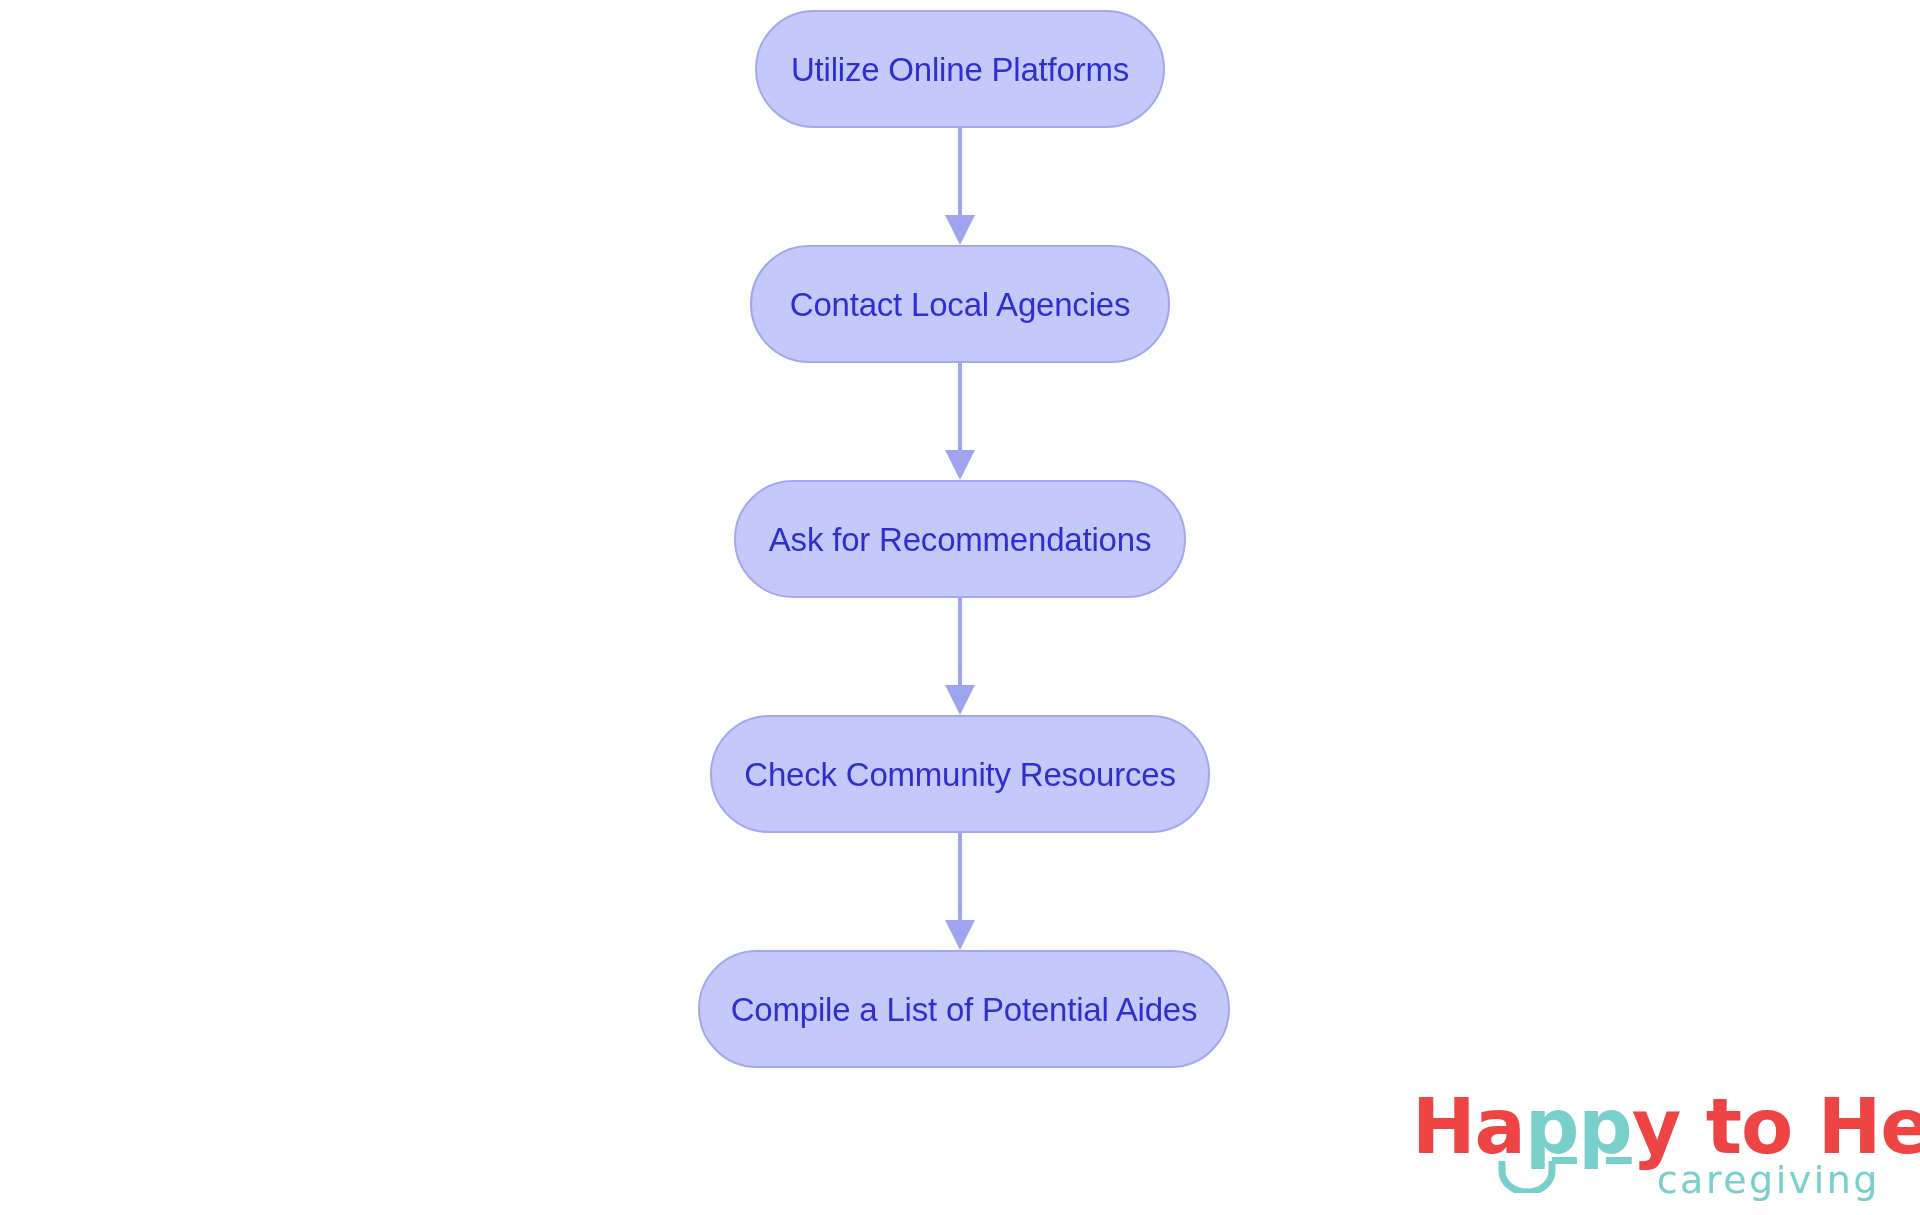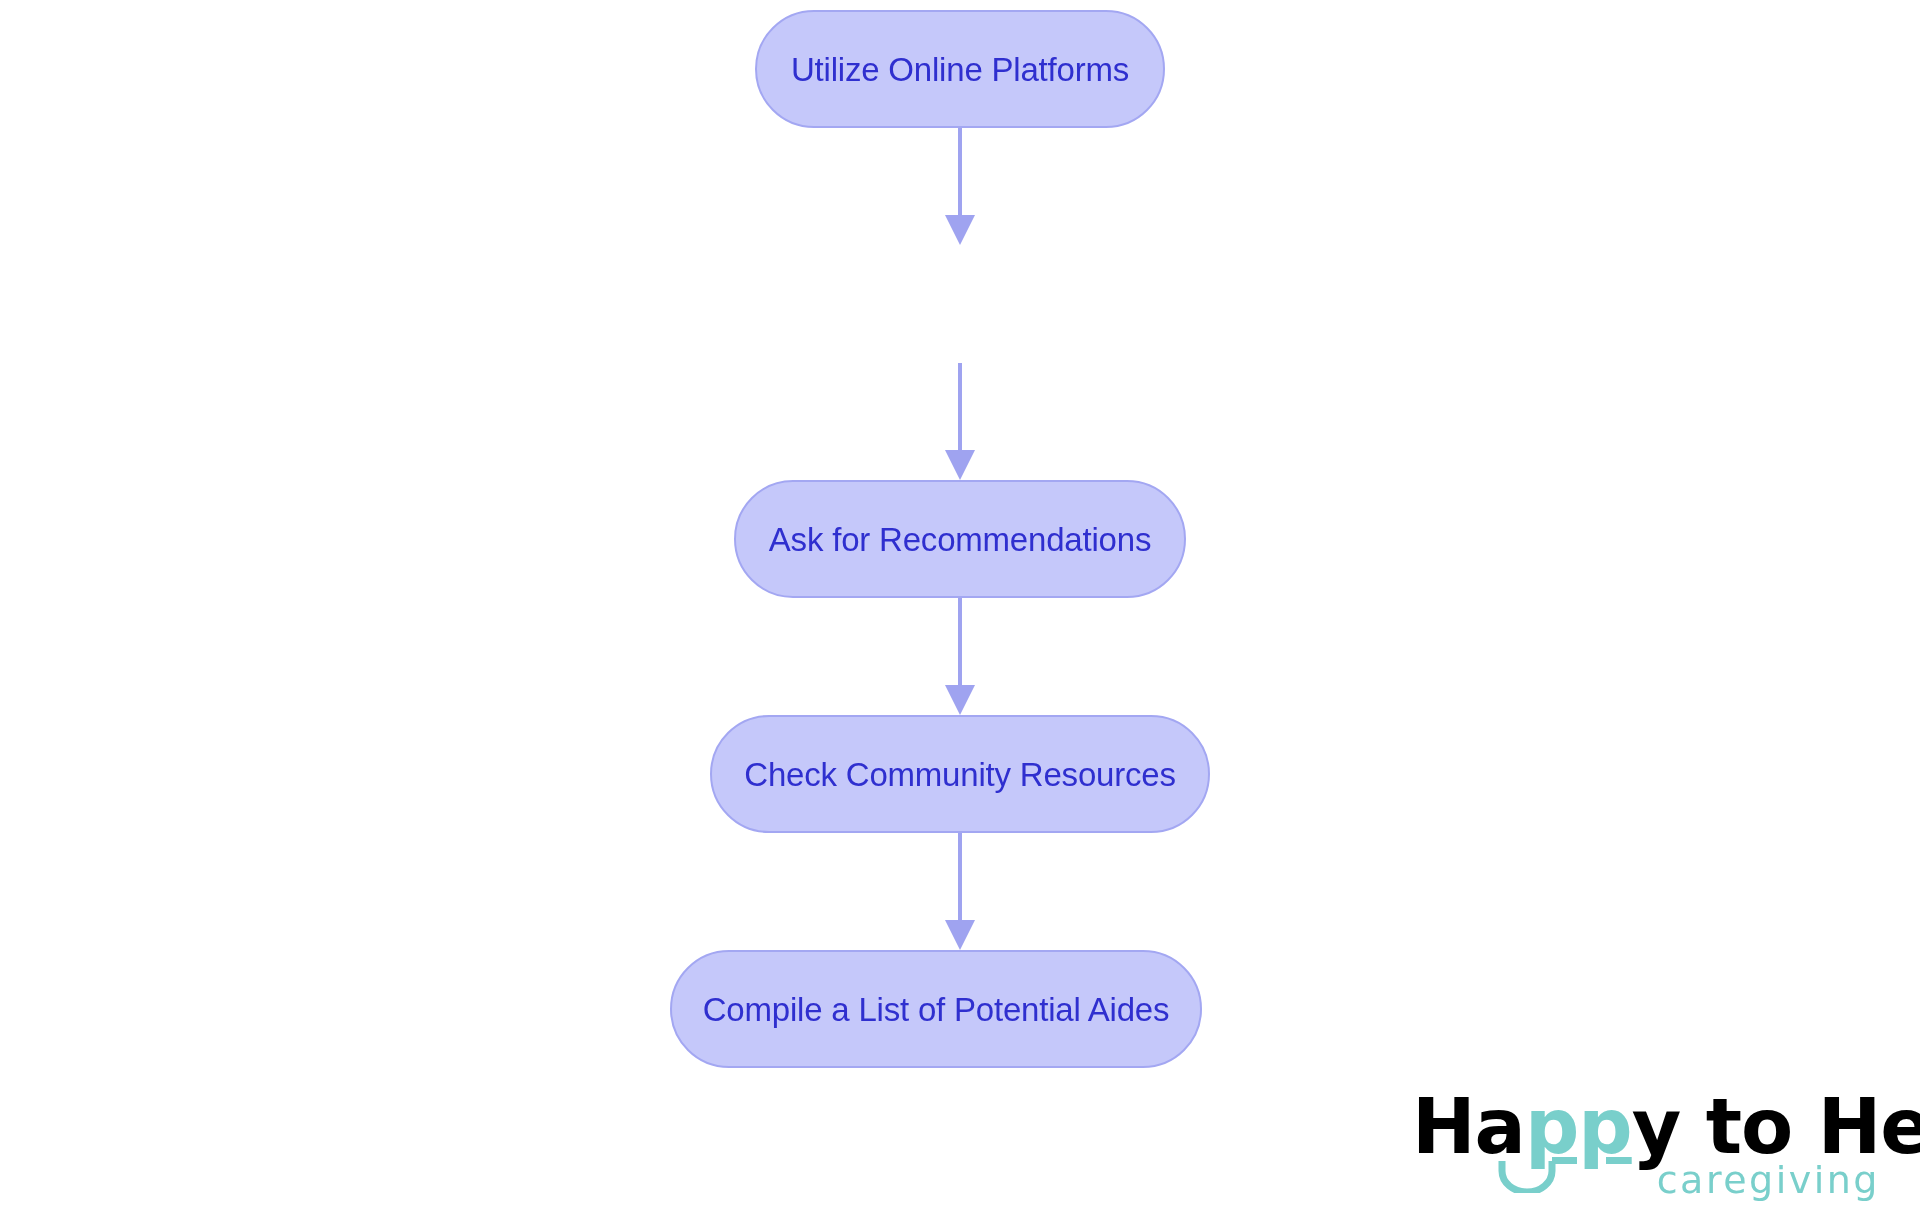--- a/index.html
+++ b/index.html
@@ -66,21 +66,21 @@
     top: 0;
     width: 470px;
     height: 84px;
     font-family: "DejaVu Sans", sans-serif;
     font-weight: 700;
     font-size: 76px;
     line-height: 84px;
     letter-spacing: -1px;
     white-space: nowrap;
   }
-  .logo-seg-coral { color: #000000; }
+  .logo-seg-coral { color: #ef4444; }
   .logo-seg-teal  { color: #79cfcb; text-decoration: underline; }
 
   .logo-smile {
     position: absolute;
     left: 86px;
     top: 74px;
     width: 58px;
     height: 34px;
   }
 
@@ -110,30 +110,33 @@
       <line x1="960" y1="598" x2="960" y2="687" stroke="#9fa3f0" stroke-width="4"></line>
       <polygon points="945,685 975,685 960,715" fill="#9fa3f0"></polygon>
       <line x1="960" y1="833" x2="960" y2="922" stroke="#9fa3f0" stroke-width="4"></line>
       <polygon points="945,920 975,920 960,950" fill="#9fa3f0"></polygon>
     </svg>
 
   <div class="flow-node" id="n0" style="left: 755px; top: 10px; width: 410px; height: 118px; border-radius: 59px;">
     <span class="flow-node-label">Utilize Online Platforms</span>
   </div>
 
+  <div class="flow-node" id="n1" style="left: 750px; top: 245px; width: 420px; height: 118px; border-radius: 59px;">
+    <span class="flow-node-label">Contact Local Agencies</span>
+  </div>
 
   <div class="flow-node" id="n2" style="left: 734px; top: 480px; width: 452px; height: 118px; border-radius: 59px;">
     <span class="flow-node-label">Ask for Recommendations</span>
   </div>
 
   <div class="flow-node" id="n3" style="left: 710px; top: 715px; width: 500px; height: 118px; border-radius: 59px;">
     <span class="flow-node-label">Check Community Resources</span>
   </div>
 
-  <div class="flow-node" id="n4" style="left: 670px; top: 950px; width: 532px; height: 118px; border-radius: 59px;">
+  <div class="flow-node" id="n4" style="left: 698px; top: 950px; width: 532px; height: 118px; border-radius: 59px;">
     <span class="flow-node-label">Compile a List of Potential Aides</span>
   </div>
 
 </div>
 
 <div id="brand-logo">
   <div class="logo-wordmark"><span class="logo-seg-coral">Ha</span><span class="logo-seg-teal">pp</span><span class="logo-seg-coral">y to Hel</span></div>
 
   <svg class="logo-smile" viewBox="0 0 58 34" fill="none">
     <path d="M4 2 V12 A25 21 0 0 0 54 12 V2" stroke="#79cfcb" stroke-width="7" stroke-linecap="butt" fill="none"></path>

